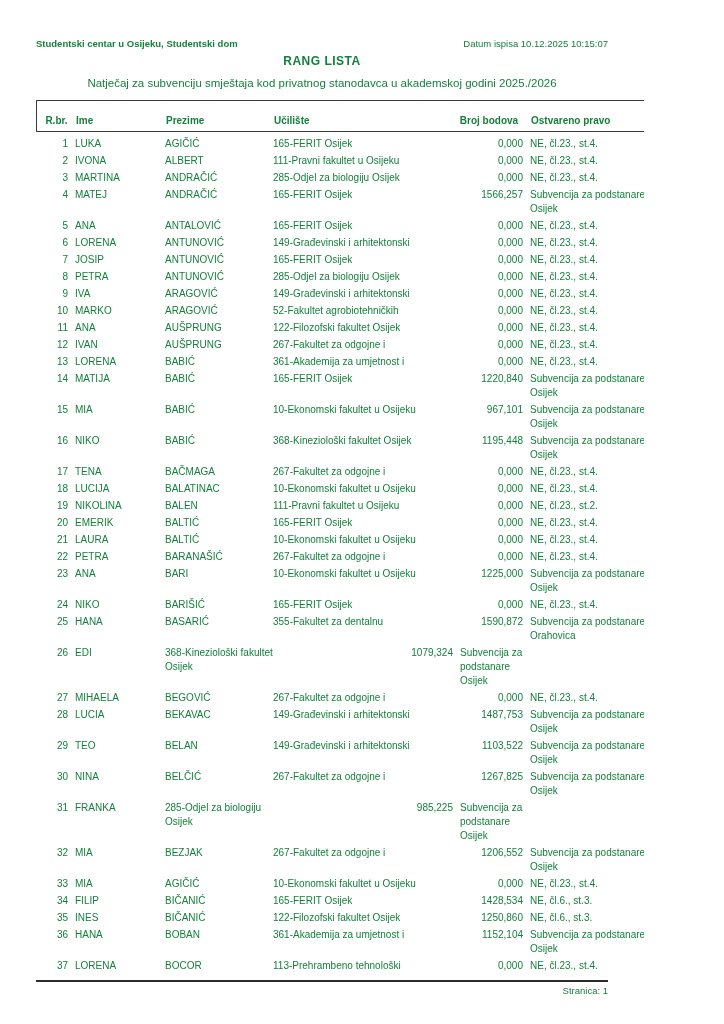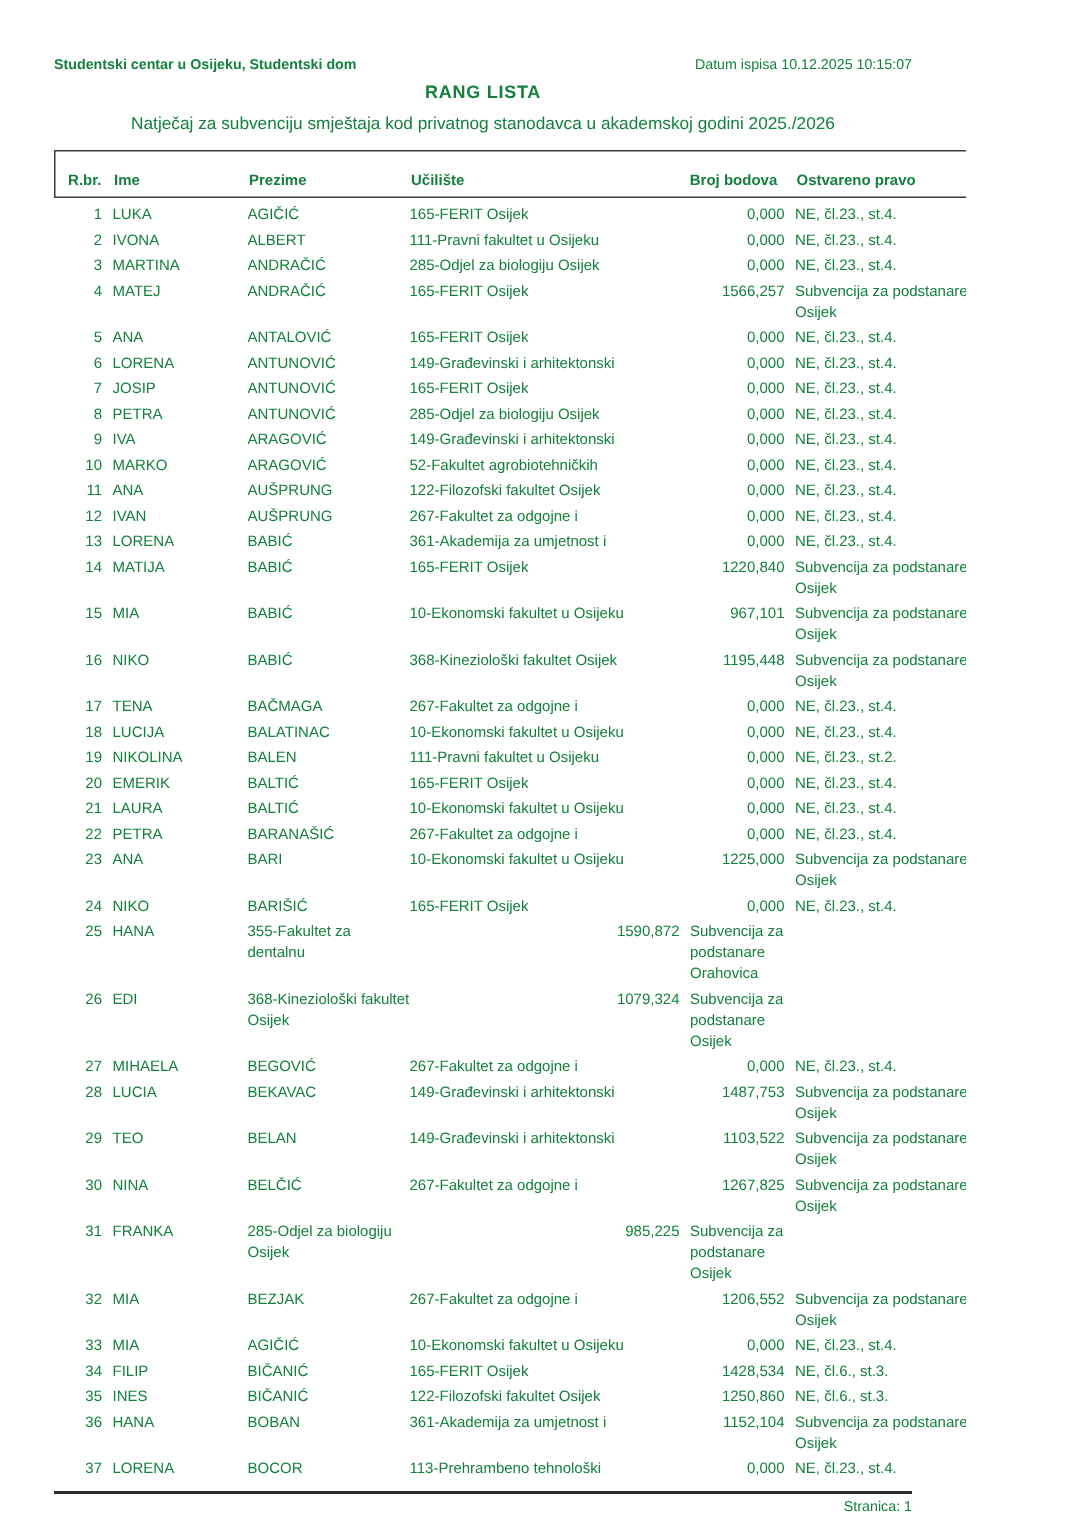--- a/index.html
+++ b/index.html
@@ -299,20 +299,21 @@
           <div class="cell c-rbr">24</div>
           <div class="cell c-ime">NIKO</div>
           <div class="cell c-prezime">BARIŠIĆ</div>
           <div class="cell c-uciliste">165-FERIT Osijek</div>
           <div class="cell c-bodovi">0,000</div>
           <div class="cell c-pravo">NE, čl.23., st.4.</div>
         </div>
         <div class="trow">
           <div class="cell c-rbr">25</div>
           <div class="cell c-ime">HANA</div>
+          <div class="cell c-prezime">BASARIĆ</div>
           <div class="cell c-uciliste">355-Fakultet za dentalnu</div>
           <div class="cell c-bodovi">1590,872</div>
           <div class="cell c-pravo">Subvencija za podstanare
 Orahovica</div>
         </div>
         <div class="trow">
           <div class="cell c-rbr">26</div>
           <div class="cell c-ime">EDI</div>
           <div class="cell c-uciliste">368-Kineziološki fakultet Osijek</div>
           <div class="cell c-bodovi">1079,324</div>

